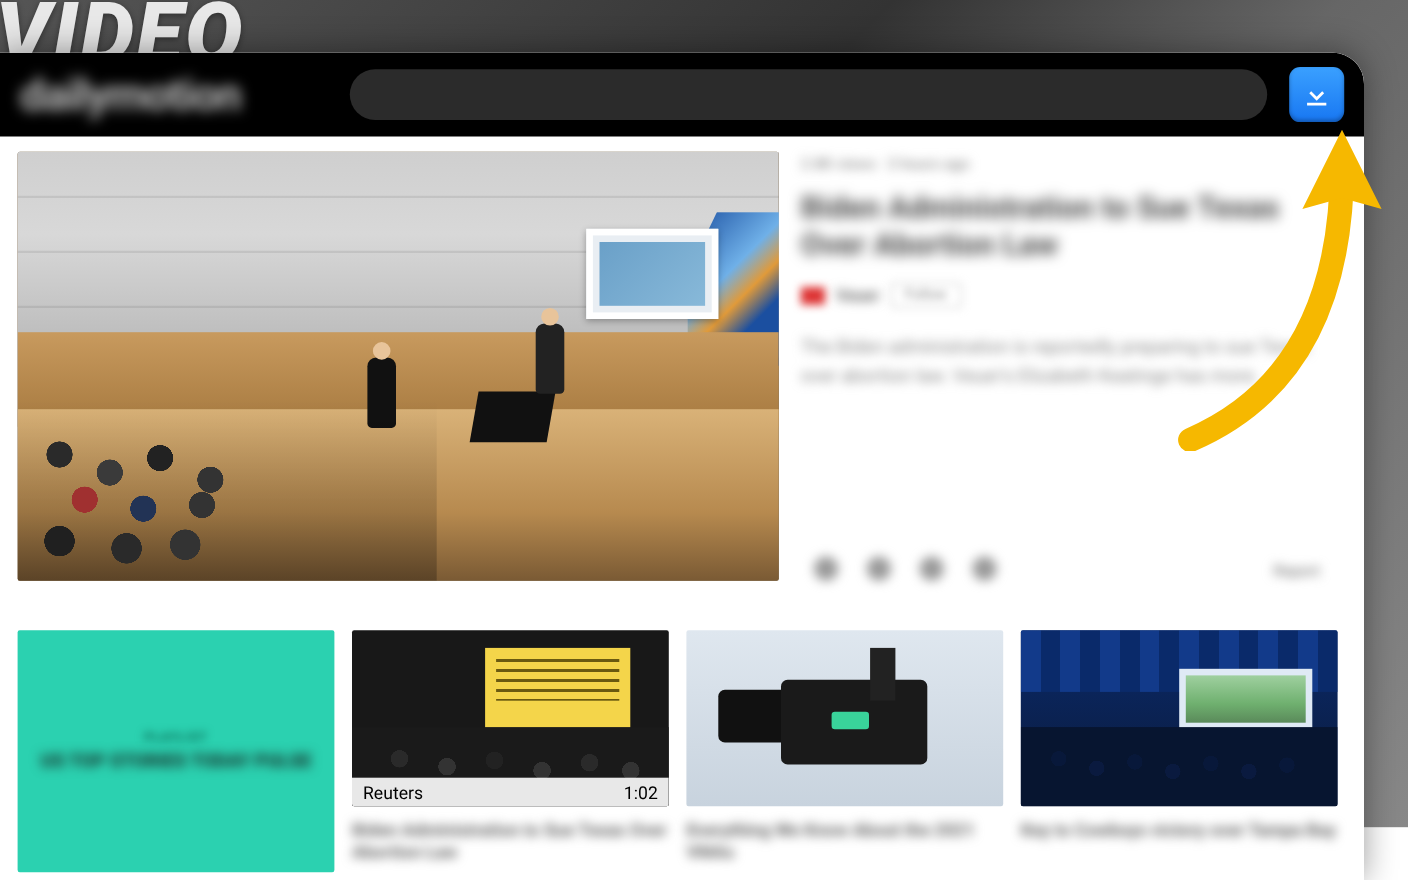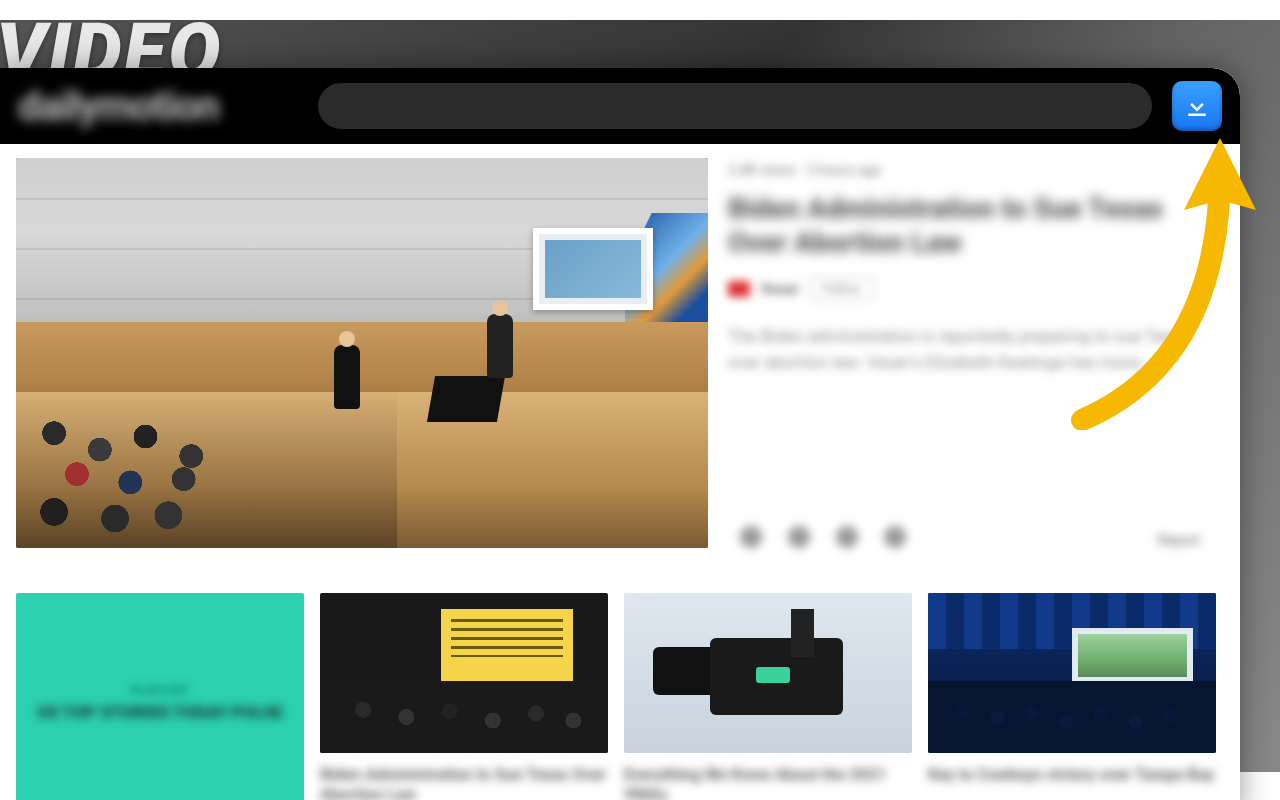--- a/index.html
+++ b/index.html
@@ -2,21 +2,20 @@
 <html><head>
 <meta charset="utf-8">
 <style>
   * { margin: 0; padding: 0; box-sizing: border-box; }
   html, body { width: 1280px; height: 800px; overflow: hidden; font-family: -apple-system, BlinkMacSystemFont, "Segoe UI", Roboto, Helvetica, Arial, sans-serif; }
   
   .bg {
     width: 1280px; height: 752px;
     background: linear-gradient(135deg, #555 0%, #333 40%, #666 60%, #888 100%);
     position: relative;
-    margin-top: 20px;
   }
   .bg::before {
     content:"";
     position:absolute; inset:0;
     background: radial-gradient(ellipse 900px 700px at 50% 120%, #555 0%, #333 40%, transparent 60%);
   }
   
   .video-label {
     position: absolute; top: -14px; left: -4px;
     font-size: 78px; font-weight: 900; letter-spacing: 2px;
@@ -262,20 +261,24 @@
           <div class="card-thumb teal teal-card">
             <div class="tag">PLAYLIST</div>
             <div class="tt">US TOP STORIES TODAY PULSE</div>
           </div>
         </div>
 
         <div class="card">
           <div class="card-thumb talk">
             <div class="screen"></div>
             <div class="crowd"></div>
+            <div class="tagrow">
+              <span class="l">Reuters</span>
+              <span class="r">1:02</span>
+            </div>
           </div>
           <div class="card-title">Biden Administration to Sue Texas Over Abortion Law</div>
         </div>
 
         <div class="card">
           <div class="card-thumb cams">
             <div class="lens"></div>
             <div class="body"></div>
             <div class="arm"></div>
             <div class="logo"></div>

